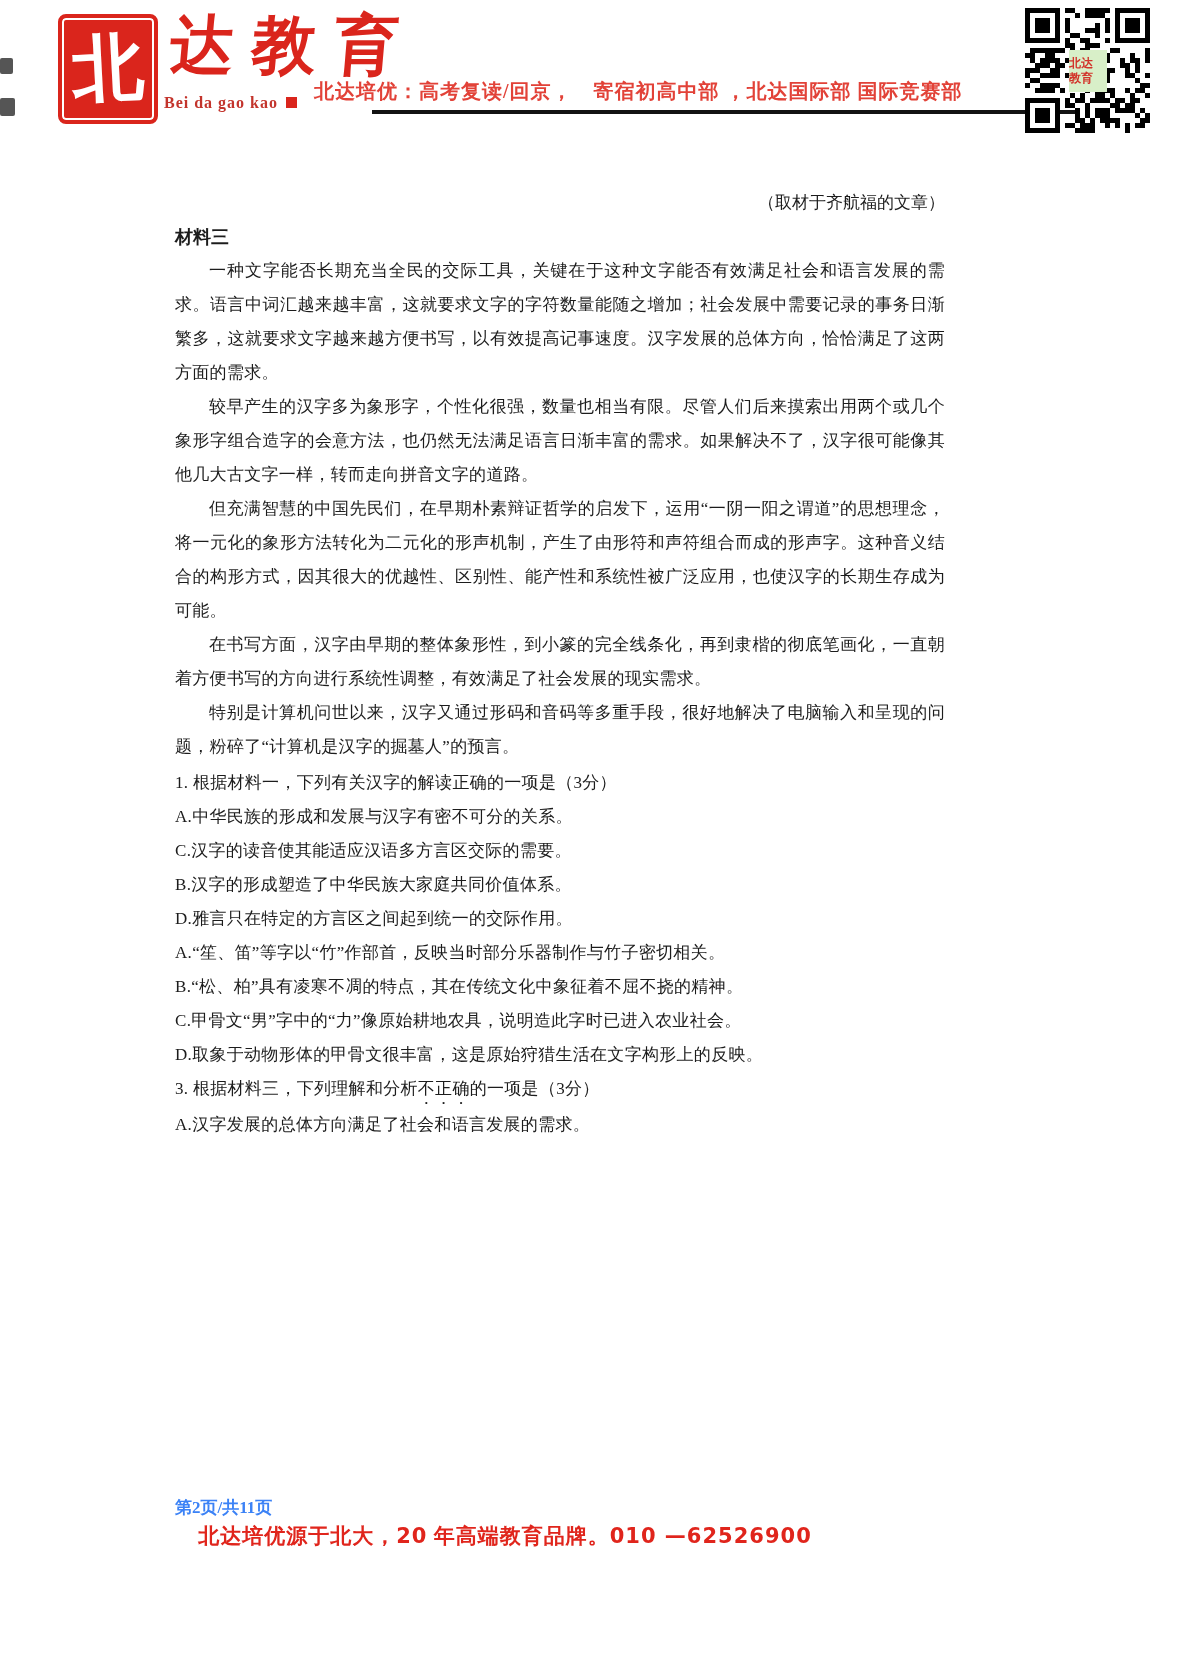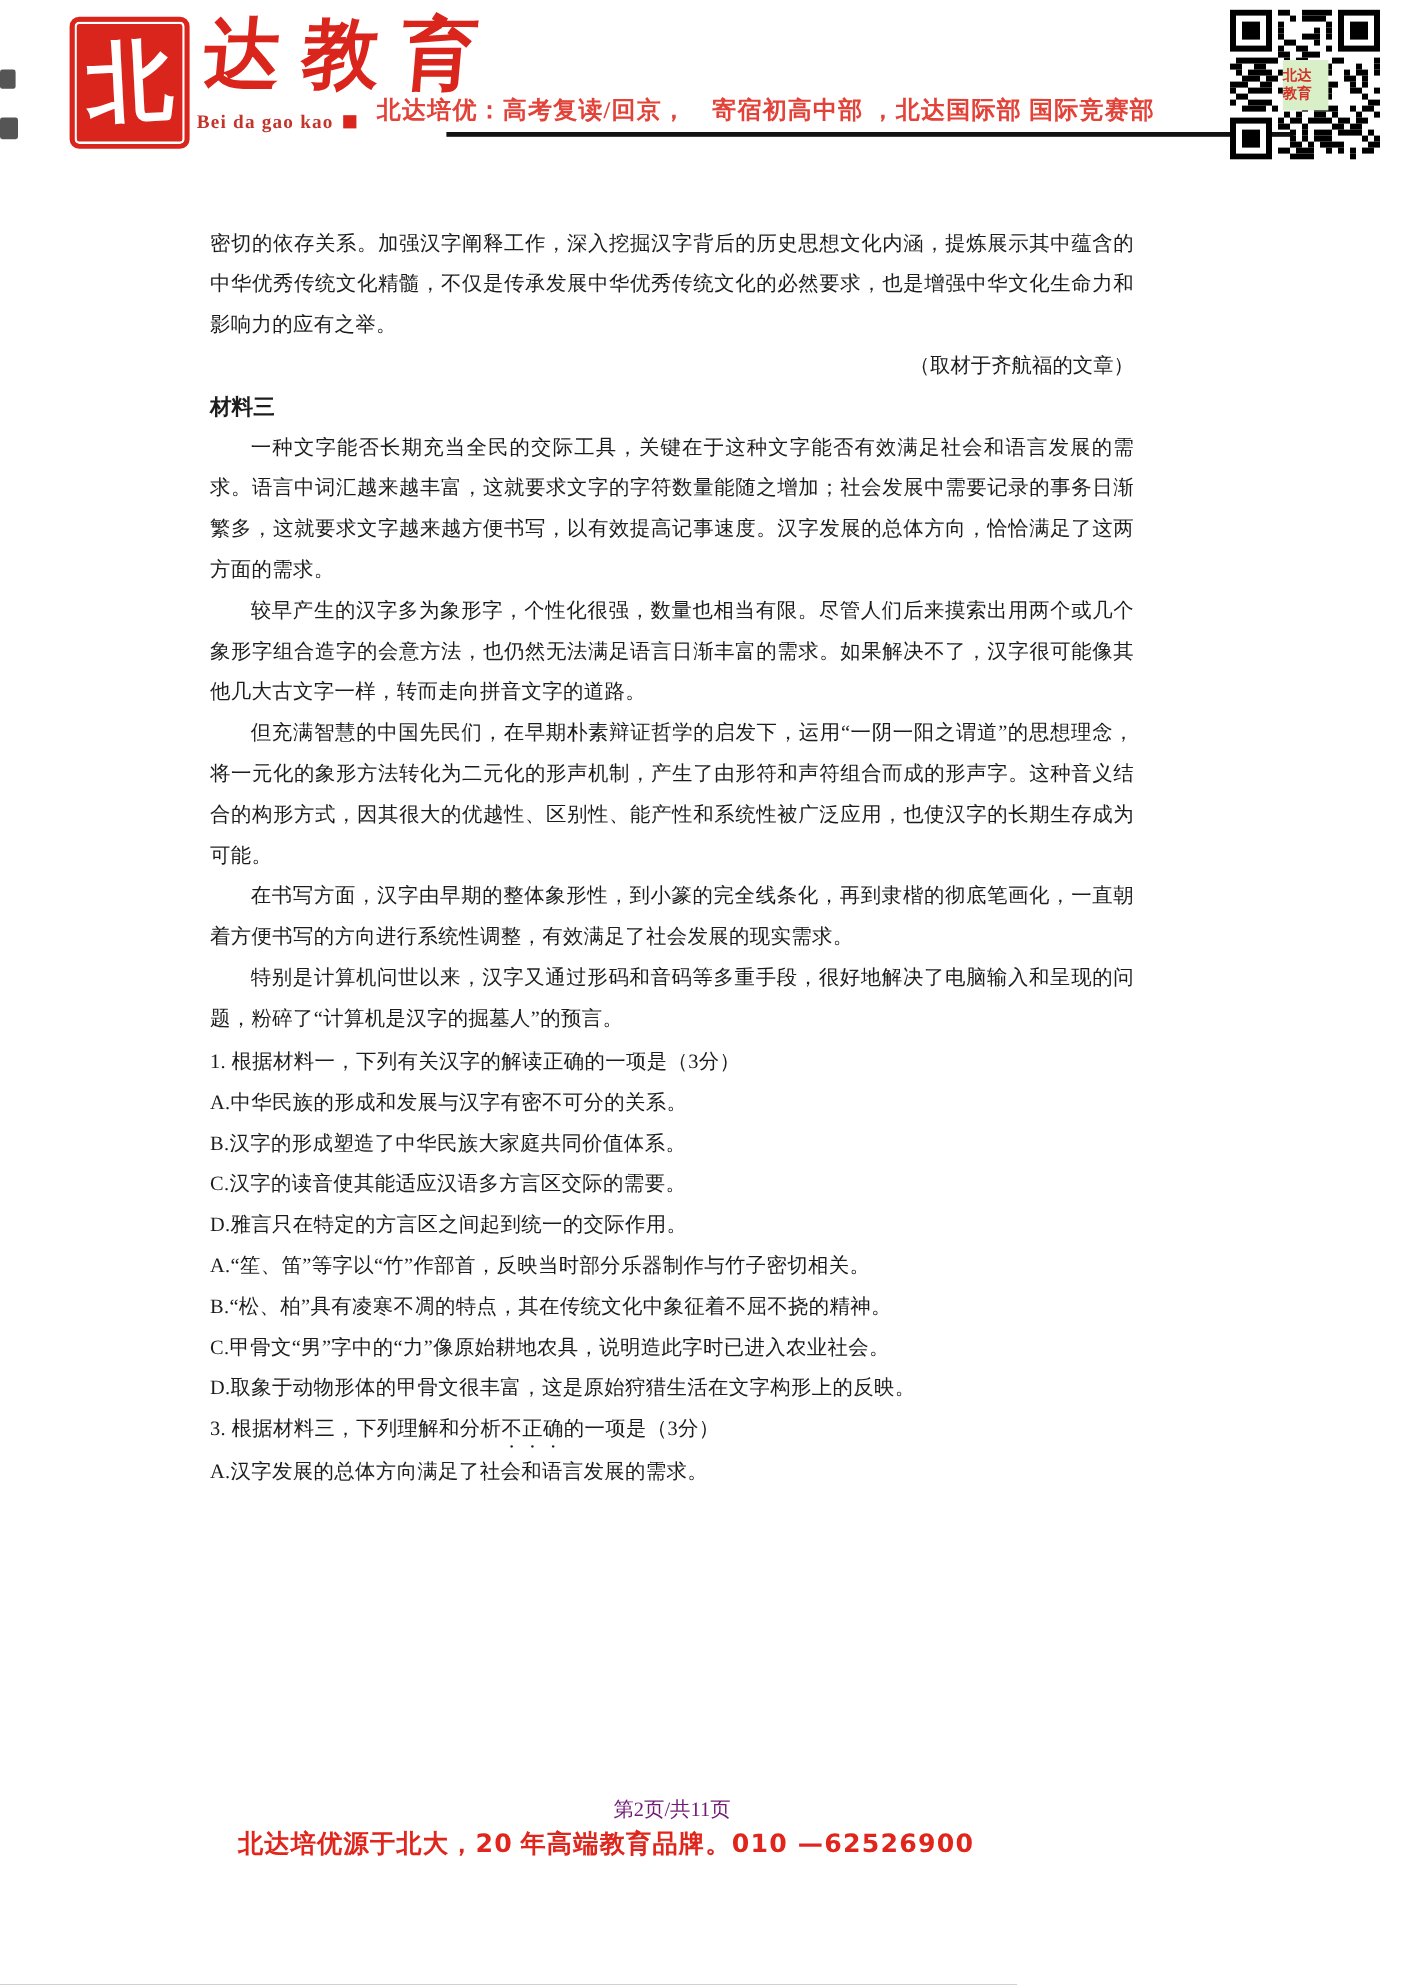--- a/index.html
+++ b/index.html
@@ -55,22 +55,22 @@
   .attrib{margin:0;font-size:17px;line-height:34px;text-align:right;}
   .attrib2{margin-top:32px;}
   .heading{margin:0;font-size:18px;line-height:34px;font-weight:bold;text-align:left;}
   .questions{margin-top:2px;}
   .emph{
     -webkit-text-emphasis:filled dot;-webkit-text-emphasis-position:under right;
     text-emphasis:filled dot;text-emphasis-position:under right;
   }
   
   .pagenum{
-    position:absolute;left:175px;top:1496px;width:770px;text-align:center;
-    font-size:17px;color:#701a75;
+    position:absolute;left:175px;top:1496px;width:770px;
+    font-size:17px;color:#3b82f6;font-weight:bold;
   }
   .tagline{
     position:absolute;left:120px;top:1522px;width:770px;text-align:center;
     font-size:21px;color:#e0251c;font-weight:bold;letter-spacing:1px;white-space:nowrap;
   }
   .tagline .num{font-family:"DejaVu Sans","Liberation Sans",sans-serif;font-weight:bold;}
 </style>
 </head>
 <body>
 
@@ -308,36 +308,35 @@
         <rect x="5" y="95" width="25" height="25" fill="#fff"></rect>
         <rect x="10" y="100" width="15" height="15" fill="#000"></rect>
       </svg>
     <div class="qr-center">
       <span>北达</span>
       <span>教育</span>
     </div>
   </div>
 
   <main class="content">
-    <p class="para noindent">密切的依存关系。加强汉字阐释工作，深入挖掘汉字背后的历史思想文化内涵，提炼展示其中蕴含的中华优秀传统文化精髓，不仅是传承发展中华优秀传统文化的必然要求，也是增强中华文化生命力和影响力的应有之举。</p>
     <p class="attrib">（取材于齐航福的文章）</p>
     <h2 class="heading">材料三</h2>
 
     <p class="para">一种文字能否长期充当全民的交际工具，关键在于这种文字能否有效满足社会和语言发展的需求。语言中词汇越来越丰富，这就要求文字的字符数量能随之增加；社会发展中需要记录的事务日渐繁多，这就要求文字越来越方便书写，以有效提高记事速度。汉字发展的总体方向，恰恰满足了这两方面的需求。</p>
     <p class="para">较早产生的汉字多为象形字，个性化很强，数量也相当有限。尽管人们后来摸索出用两个或几个象形字组合造字的会意方法，也仍然无法满足语言日渐丰富的需求。如果解决不了，汉字很可能像其他几大古文字一样，转而走向拼音文字的道路。</p>
     <p class="para">但充满智慧的中国先民们，在早期朴素辩证哲学的启发下，运用“一阴一阳之谓道”的思想理念，将一元化的象形方法转化为二元化的形声机制，产生了由形符和声符组合而成的形声字。这种音义结合的构形方式，因其很大的优越性、区别性、能产性和系统性被广泛应用，也使汉字的长期生存成为可能。</p>
     <p class="para">在书写方面，汉字由早期的整体象形性，到小篆的完全线条化，再到隶楷的彻底笔画化，一直朝着方便书写的方向进行系统性调整，有效满足了社会发展的现实需求。</p>
     <p class="para">特别是计算机问世以来，汉字又通过形码和音码等多重手段，很好地解决了电脑输入和呈现的问题，粉碎了“计算机是汉字的掘墓人”的预言。</p>
 
 
     <section class="questions">
       <p class="q"><span>1. 根据材料一，下列有关汉字的解读正确的一项是（3分）</span></p>
       <p class="opt">A.中华民族的形成和发展与汉字有密不可分的关系。</p>
+      <p class="opt">C.汉字的读音使其能适应汉语多方言区交际的需要。</p>
       <p class="opt">B.汉字的形成塑造了中华民族大家庭共同价值体系。</p>
-      <p class="opt">C.汉字的读音使其能适应汉语多方言区交际的需要。</p>
       <p class="opt">D.雅言只在特定的方言区之间起到统一的交际作用。</p>
 
       <p class="opt">A.“笙、笛”等字以“竹”作部首，反映当时部分乐器制作与竹子密切相关。</p>
       <p class="opt">B.“松、柏”具有凌寒不凋的特点，其在传统文化中象征着不屈不挠的精神。</p>
       <p class="opt">C.甲骨文“男”字中的“力”像原始耕地农具，说明造此字时已进入农业社会。</p>
       <p class="opt">D.取象于动物形体的甲骨文很丰富，这是原始狩猎生活在文字构形上的反映。</p>
 
       <p class="q"><span>3. 根据材料三，下列理解和分析</span><span class="emph">不正确</span><span>的一项是（3分）</span></p>
       <p class="opt">A.汉字发展的总体方向满足了社会和语言发展的需求。</p>
     </section>

